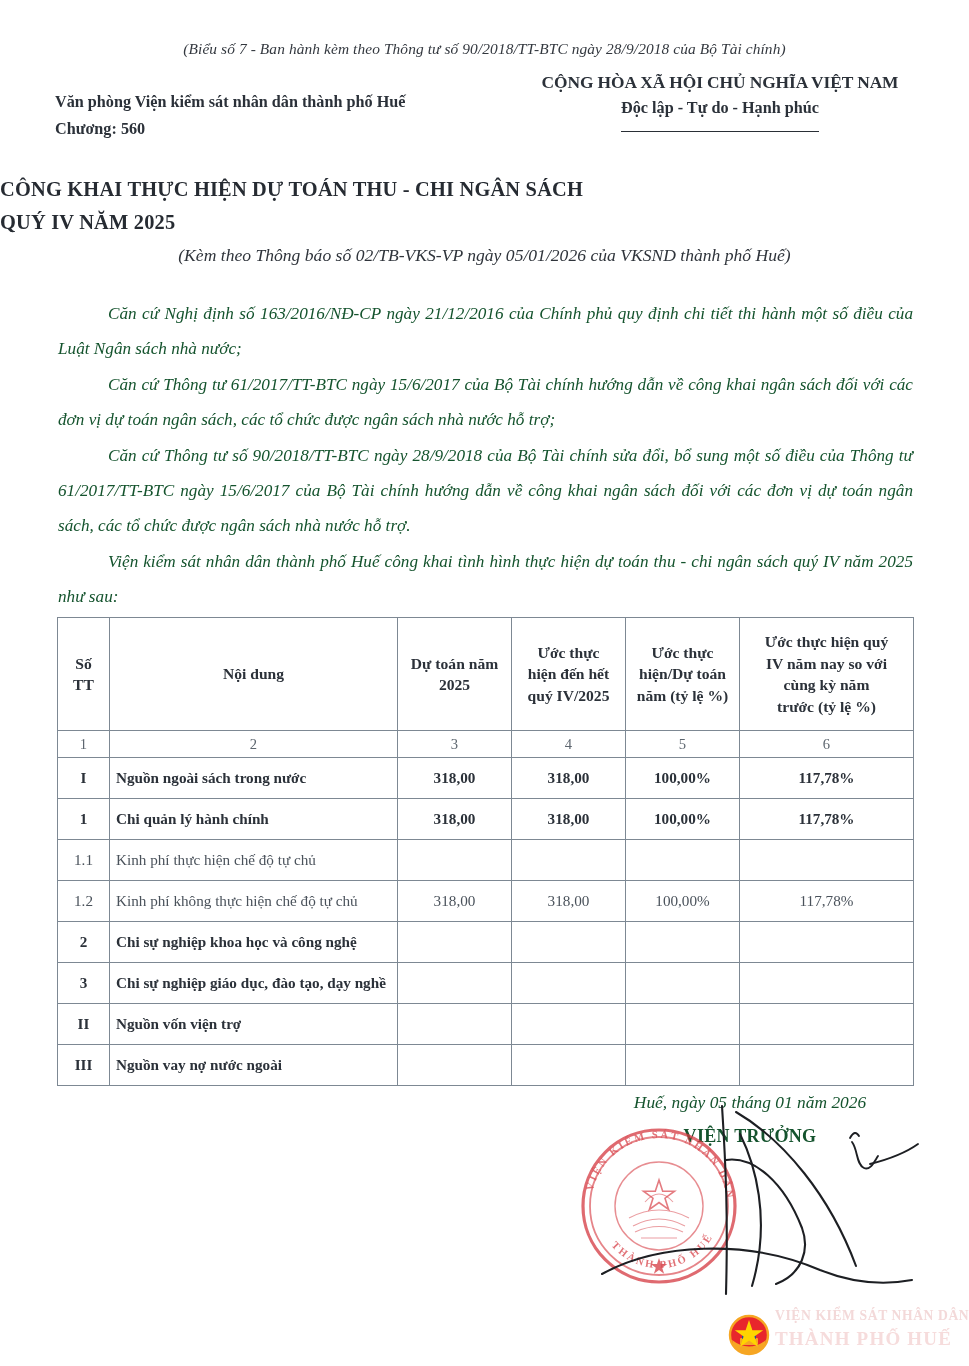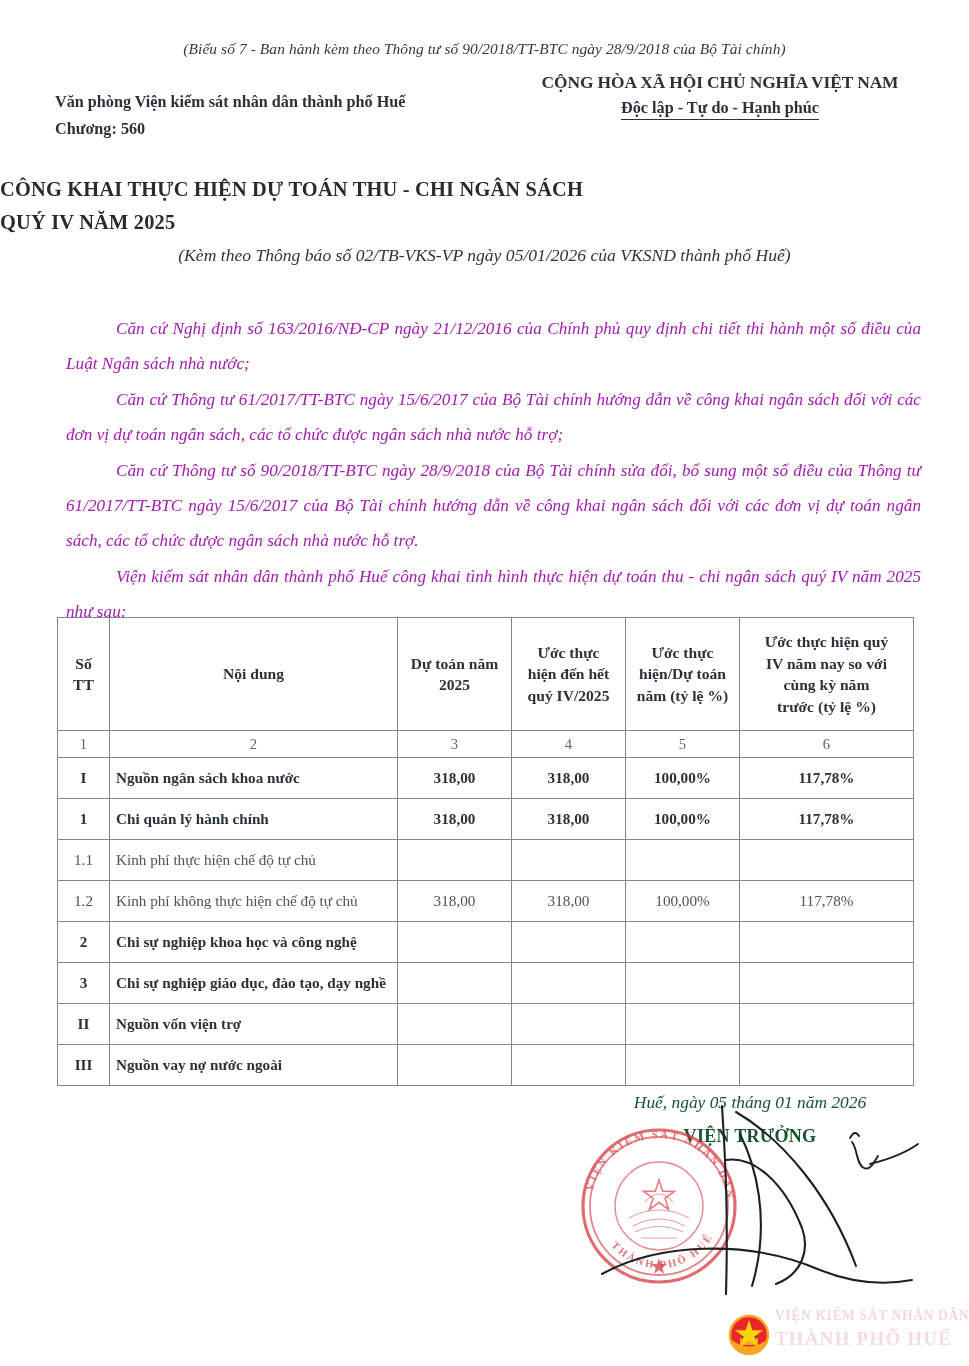--- a/index.html
+++ b/index.html
@@ -20,21 +20,21 @@
 
   .page {
     position: absolute;
     inset: 0;
     width: 969px;
     height: 1366px;
   }
   .underline-txt {
     display: inline-block;
     border-bottom: 1.4px solid #2a2f36;
-    padding-bottom: 1px;
+    padding-bottom: 13px;
   }
 
   
   .form-ref {
     position: absolute;
     top: 40px;
     left: 0;
     width: 969px;
     text-align: center;
     font-style: italic;
@@ -103,28 +103,27 @@
     text-align: center;
     font-style: italic;
     font-size: 17.6px;
     color: #2f343b;
   }
 
   
   .body-text {
     position: absolute;
     top: 296px;
-    left: 66px;
+    left: 58px;
     width: 855px;
     font-style: italic;
     font-size: 17.2px;
     line-height: 35.4px;
     text-align: justify;
-    color: #a21caf;
-    margin-top: 15px;
+    color: #14532d;
   }
   .body-text p {
     margin: 0;
     text-indent: 50px;
   }
 
   
   .unit-note {
     position: absolute;
     top: 592px;
@@ -362,21 +361,21 @@
           <td>2</td>
           <td>3</td>
           <td>4</td>
           <td>5</td>
           <td>6</td>
         </tr>
       </thead>
       <tbody id="budget-body">
           <tr class="data">
             <td class="stt">I</td>
-            <td class="noidung">Nguồn ngân sách khoa nước</td>
+            <td class="noidung">Nguồn ngoài sách trong nước</td>
             <td class="num">318,00</td>
             <td class="num">318,00</td>
             <td class="num">100,00%</td>
             <td class="num">117,78%</td>
           </tr>
           <tr class="data">
             <td class="stt">1</td>
             <td class="noidung">Chi quản lý hành chính</td>
             <td class="num">318,00</td>
             <td class="num">318,00</td>

